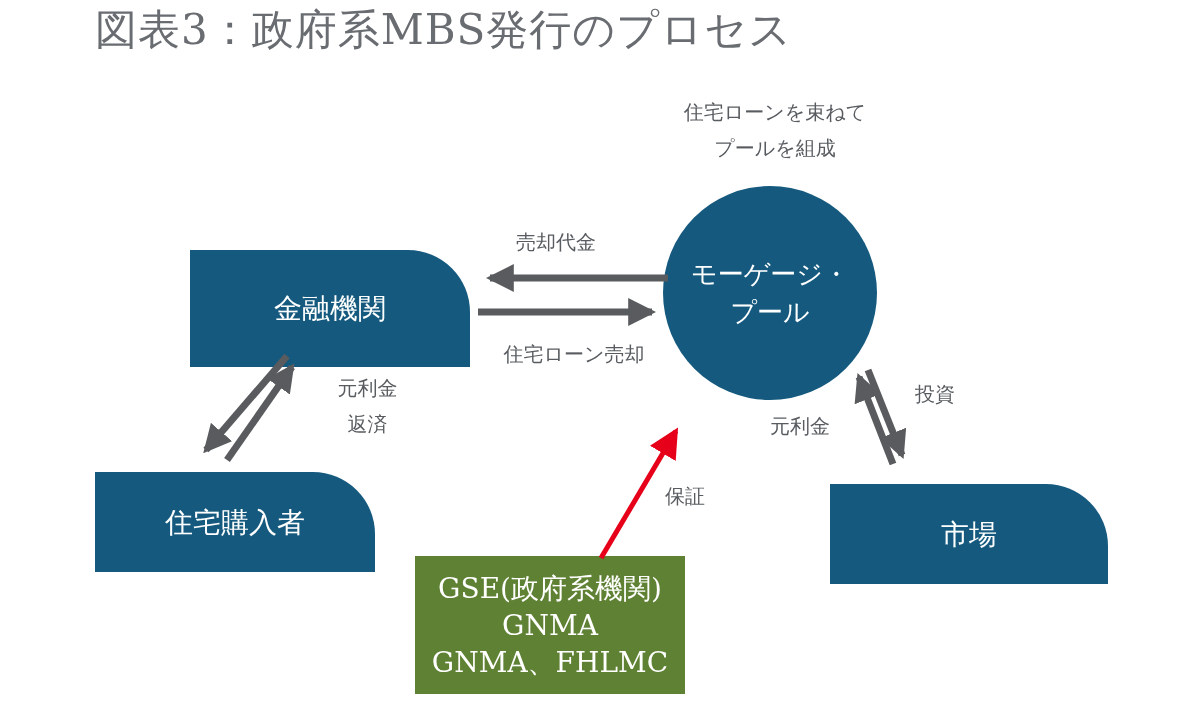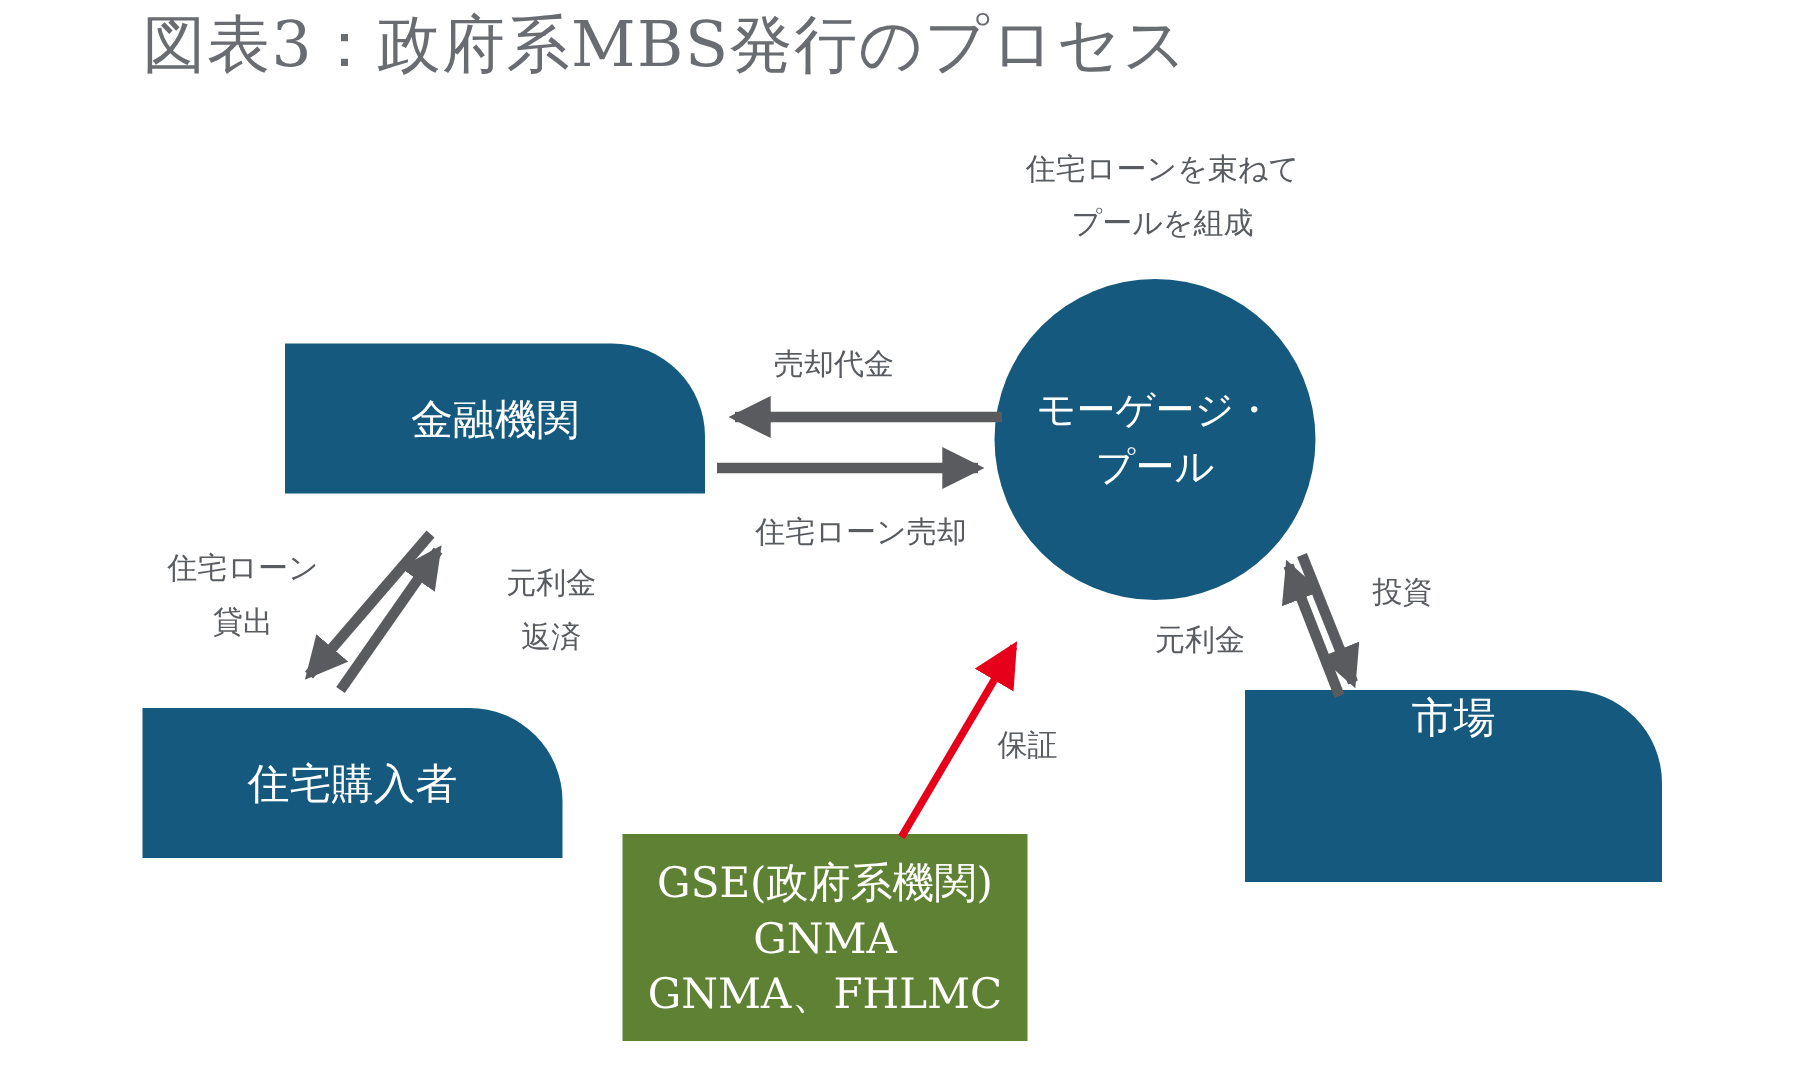--- a/index.html
+++ b/index.html
@@ -38,46 +38,42 @@
   <div class="label" style="left:600px;top:94px;width:350px;">
     <span style="display:block">住宅ローンを束ねて</span>
     <span style="display:block">プールを組成</span>
   </div>
 
   <div class="shape circle" style="left:663px;top:186px;width:214px;height:214px;">
     <span style="display:block">モーゲージ・</span>
     <span style="display:block">プール</span>
   </div>
 
-  <div class="shape rounded-tr" style="left:190px;top:229px;width:280px;height:100px;">
+  <div class="shape rounded-tr" style="left:190px;top:250px;width:280px;height:117px;">
     <span>金融機関</span>
   </div>
 
   <div class="shape rounded-tr" style="left:95px;top:472px;width:280px;height:100px;">
     <span>住宅購入者</span>
   </div>
 
-  <div class="shape rounded-tr" style="left:830px;top:460px;width:278px;height:128px;justify-content:space-between;">
+  <div class="shape rounded-tr" style="left:830px;top:484px;width:278px;height:100px;">
     <span style="display:block">市場</span>
   </div>
 
   <div class="shape gse" style="left:415px;top:556px;width:270px;height:138px;">
     <span style="display:block">GSE(政府系機関)</span>
     <span style="display:block">GNMA</span>
     <span style="display:block">GNMA、FHLMC</span>
   </div>
 
   <div class="label" style="left:456px;top:224px;width:200px;">売却代金</div>
 
   <div class="label" style="left:454px;top:336px;width:240px;">住宅ローン売却</div>
 
-  <div class="label" style="left:82px;top:360px;width:160px;">
-    <span style="display:block">住宅ローン</span>
-    <span style="display:block">貸出</span>
-  </div>
 
   <div class="label" style="left:300px;top:370px;width:135px;">
     <span style="display:block">元利金</span>
     <span style="display:block">返済</span>
   </div>
 
   <div class="label" style="left:880px;top:376px;width:110px;">投資</div>
 
   <div class="label" style="left:745px;top:408px;width:110px;">
     <span style="display:block">元利金</span>

